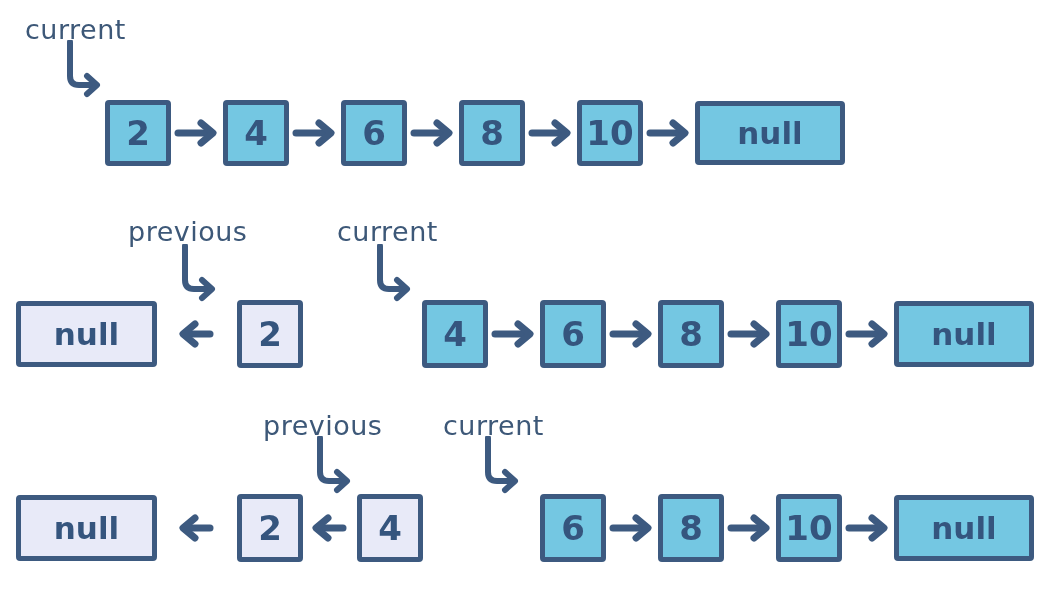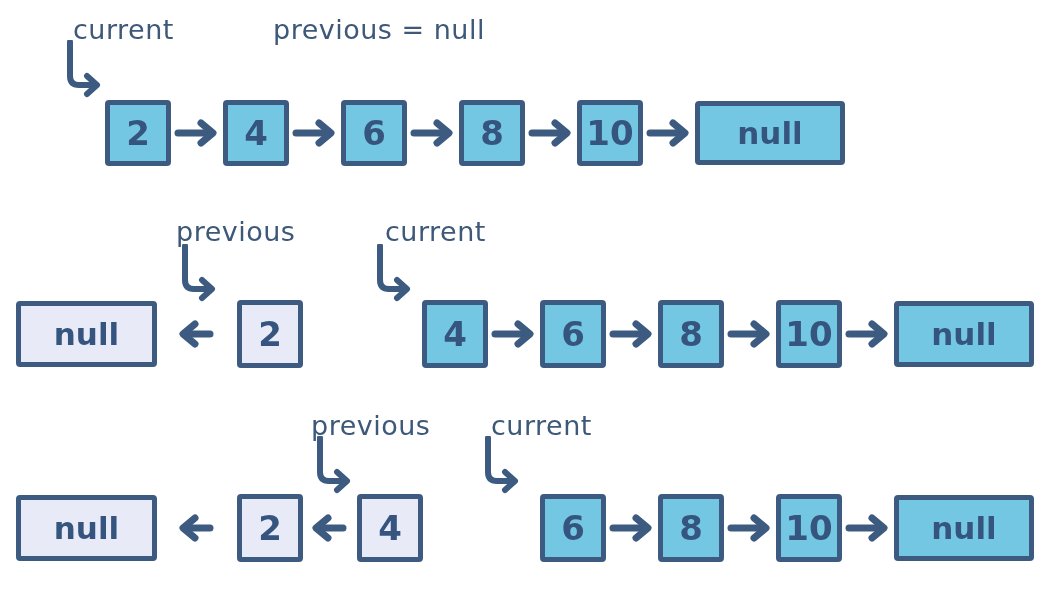--- a/index.html
+++ b/index.html
@@ -1,21 +1,21 @@
 <!DOCTYPE html>
 <html><head>
 <meta charset="utf-8">
 <style>
   html,body{margin:0;padding:0;background:#ffffff;}
   .canvas{
     position:relative;width:1048px;height:597px;background:#ffffff;overflow:hidden;
     font-family:"DejaVu Sans","Liberation Sans",sans-serif;
   }
   .pointer-label{
-    position:absolute;font-size:27px;color:#3d5878;letter-spacing:.5px;white-space:nowrap;margin-left:48px;
+    position:absolute;font-size:27px;color:#3d5878;letter-spacing:.5px;white-space:nowrap;
   }
   .elbow{position:absolute;}
   .chain{position:absolute;display:flex;align-items:center;}
   .node{
     box-sizing:border-box;display:flex;align-items:center;justify-content:center;
     border:5px solid #3d5a80;background:#74c7e2;color:#35557e;
     font-weight:bold;border-radius:4px;
   }
   .node.small{width:66px;height:66px;font-size:34px;}
   .node.tall{height:68px;}
@@ -28,21 +28,20 @@
   .arrow.back80{width:80px;}
   .arrow.back54{width:54px;}
   svg{display:block;}
 </style>
 </head>
 <body>
 
 <div class="canvas">
 
   <div class="pointer-label" style="left:25px;top:14px">current</div>
-  <div class="pointer-label" style="left:225px;top:14px">previous = null</div>
 
   <svg class="elbow" style="left:60px;top:40px" width="44" height="58" viewBox="0 0 44 58">
     <path d="M10 2 V36 Q10 45 19 45 H35" fill="none" stroke="#3d5a80" stroke-width="6" stroke-linecap="round" stroke-linejoin="round"></path>
     <path d="M27 36 L37 45 L27 54" fill="none" stroke="#3d5a80" stroke-width="6" stroke-linecap="round" stroke-linejoin="round"></path>
   </svg>
 
   <div class="chain" style="left:105px;top:100px">
     <div class="node small">
         <span>2</span>
       </div>

